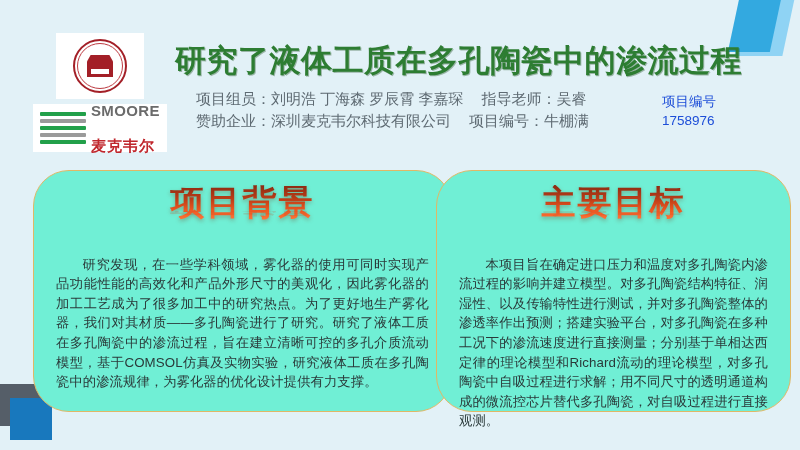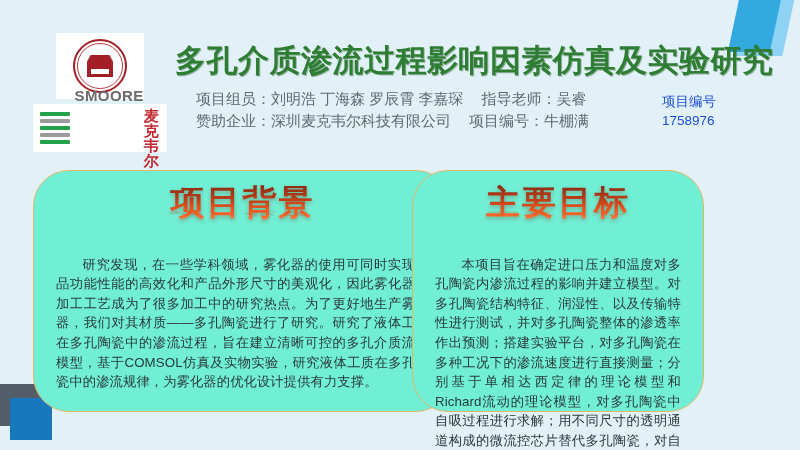--- a/index.html
+++ b/index.html
@@ -73,21 +73,21 @@
     position:absolute; left:33px; top:104px;
     width:134px; height:48px;
     background:#fff;
     display:flex; align-items:center; gap:5px;
     padding:5px 7px;
   }
   .smoore-bars { display:flex; flex-direction:column; gap:2.5px; width:46px; }
   .smoore-bars i { display:block; height:4.5px; border-radius:1px; }
   .bar-g { background:#22a04a; }
   .bar-s { background:#9a9a9a; }
-  .smoore-txt { display:flex; flex-direction:row; line-height:1; }
+  .smoore-txt { display:flex; flex-direction:column; line-height:1; }
   .smoore-en {
     font-size:15px; font-weight:bold; color:#6b6b6b; letter-spacing:.4px;
   }
   .smoore-cn {
     font-size:15px; font-weight:bold; color:#c0272d; letter-spacing:1px;
     margin-top:20px;
   }
 
   .title {
     position:absolute; left:175px; top:40px; width:600px;
@@ -109,21 +109,21 @@
 
   
   .panel {
     position:absolute; top:170px; height:242px;
     background:#70efd5;
     border:1.4px solid #e0b866;
     border-radius:36px;
     padding:14px 22px 10px 22px;
   }
   #panel-background { left:33px; width:419px; }
-  #panel-objectives { left:412px; width:292px; }
+  #panel-objectives { left:436px; width:355px; }
 
   .panel-heading {
     text-align:center;
     font-size:34px; font-weight:bold;
     letter-spacing:2px;
     line-height:1.05;
     background:linear-gradient(180deg,#8a2a12 0%,#c03f18 42%,#f05a22 72%,#ff7a3c 100%);
     -webkit-background-clip:text;
     background-clip:text;
     color:transparent;
@@ -176,21 +176,21 @@
         <i class="bar-g"></i>
         <i class="bar-s"></i>
         <i class="bar-g"></i>
     </div>
     <div class="smoore-txt">
       <span class="smoore-en">SMOORE</span>
       <span class="smoore-cn">麦克韦尔</span>
     </div>
   </div>
 
-  <div class="title">多孔介质渗流过程影响因素仿真及实验研究</div>
+  <div class="title">研究了液体工质在多孔陶瓷中的渗流过程</div>
 
   <div class="meta">
     <div class="meta-line">
       <span>项目组员：</span><span>刘明浩 丁海森 罗辰霄 李嘉琛</span><span class="meta-gap"></span><span>指导老师：</span><span>吴睿</span>
     </div>
     <div class="meta-line">
       <span>赞助企业：</span><span>深圳麦克韦尔科技有限公司</span><span class="meta-gap"></span><span>项目编号：</span><span>牛棚满</span>
     </div>
   </div>
 

